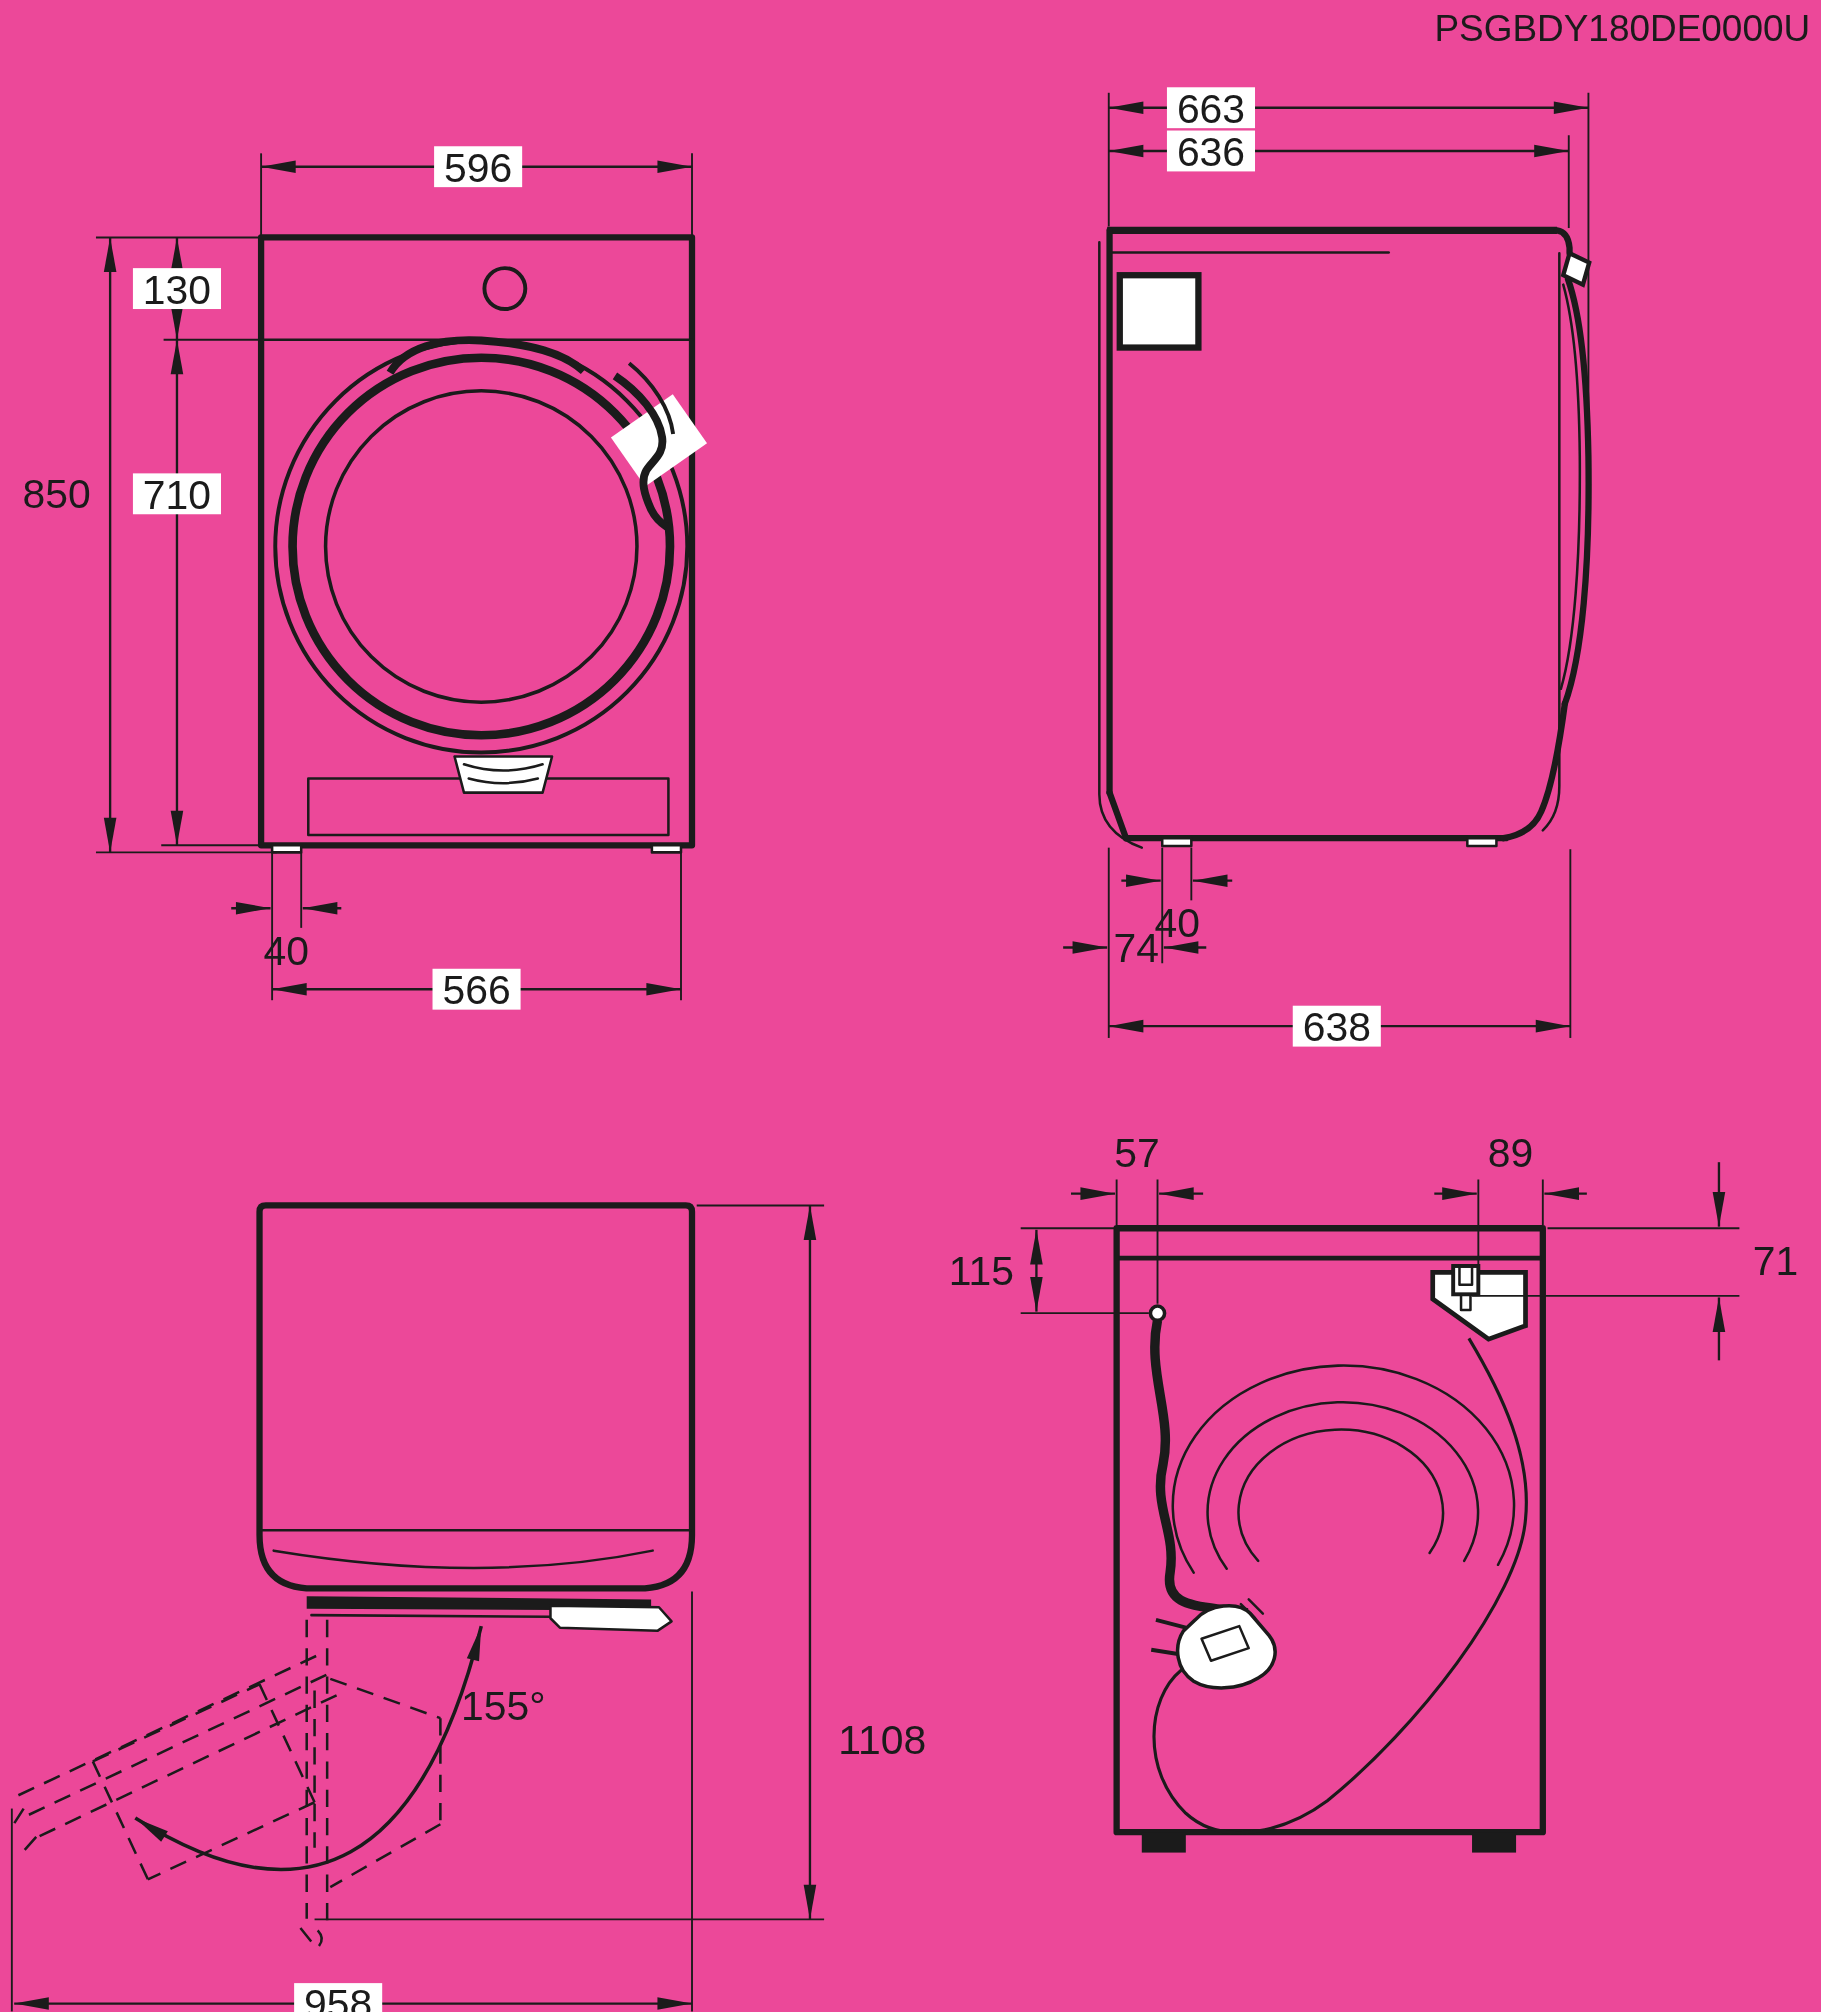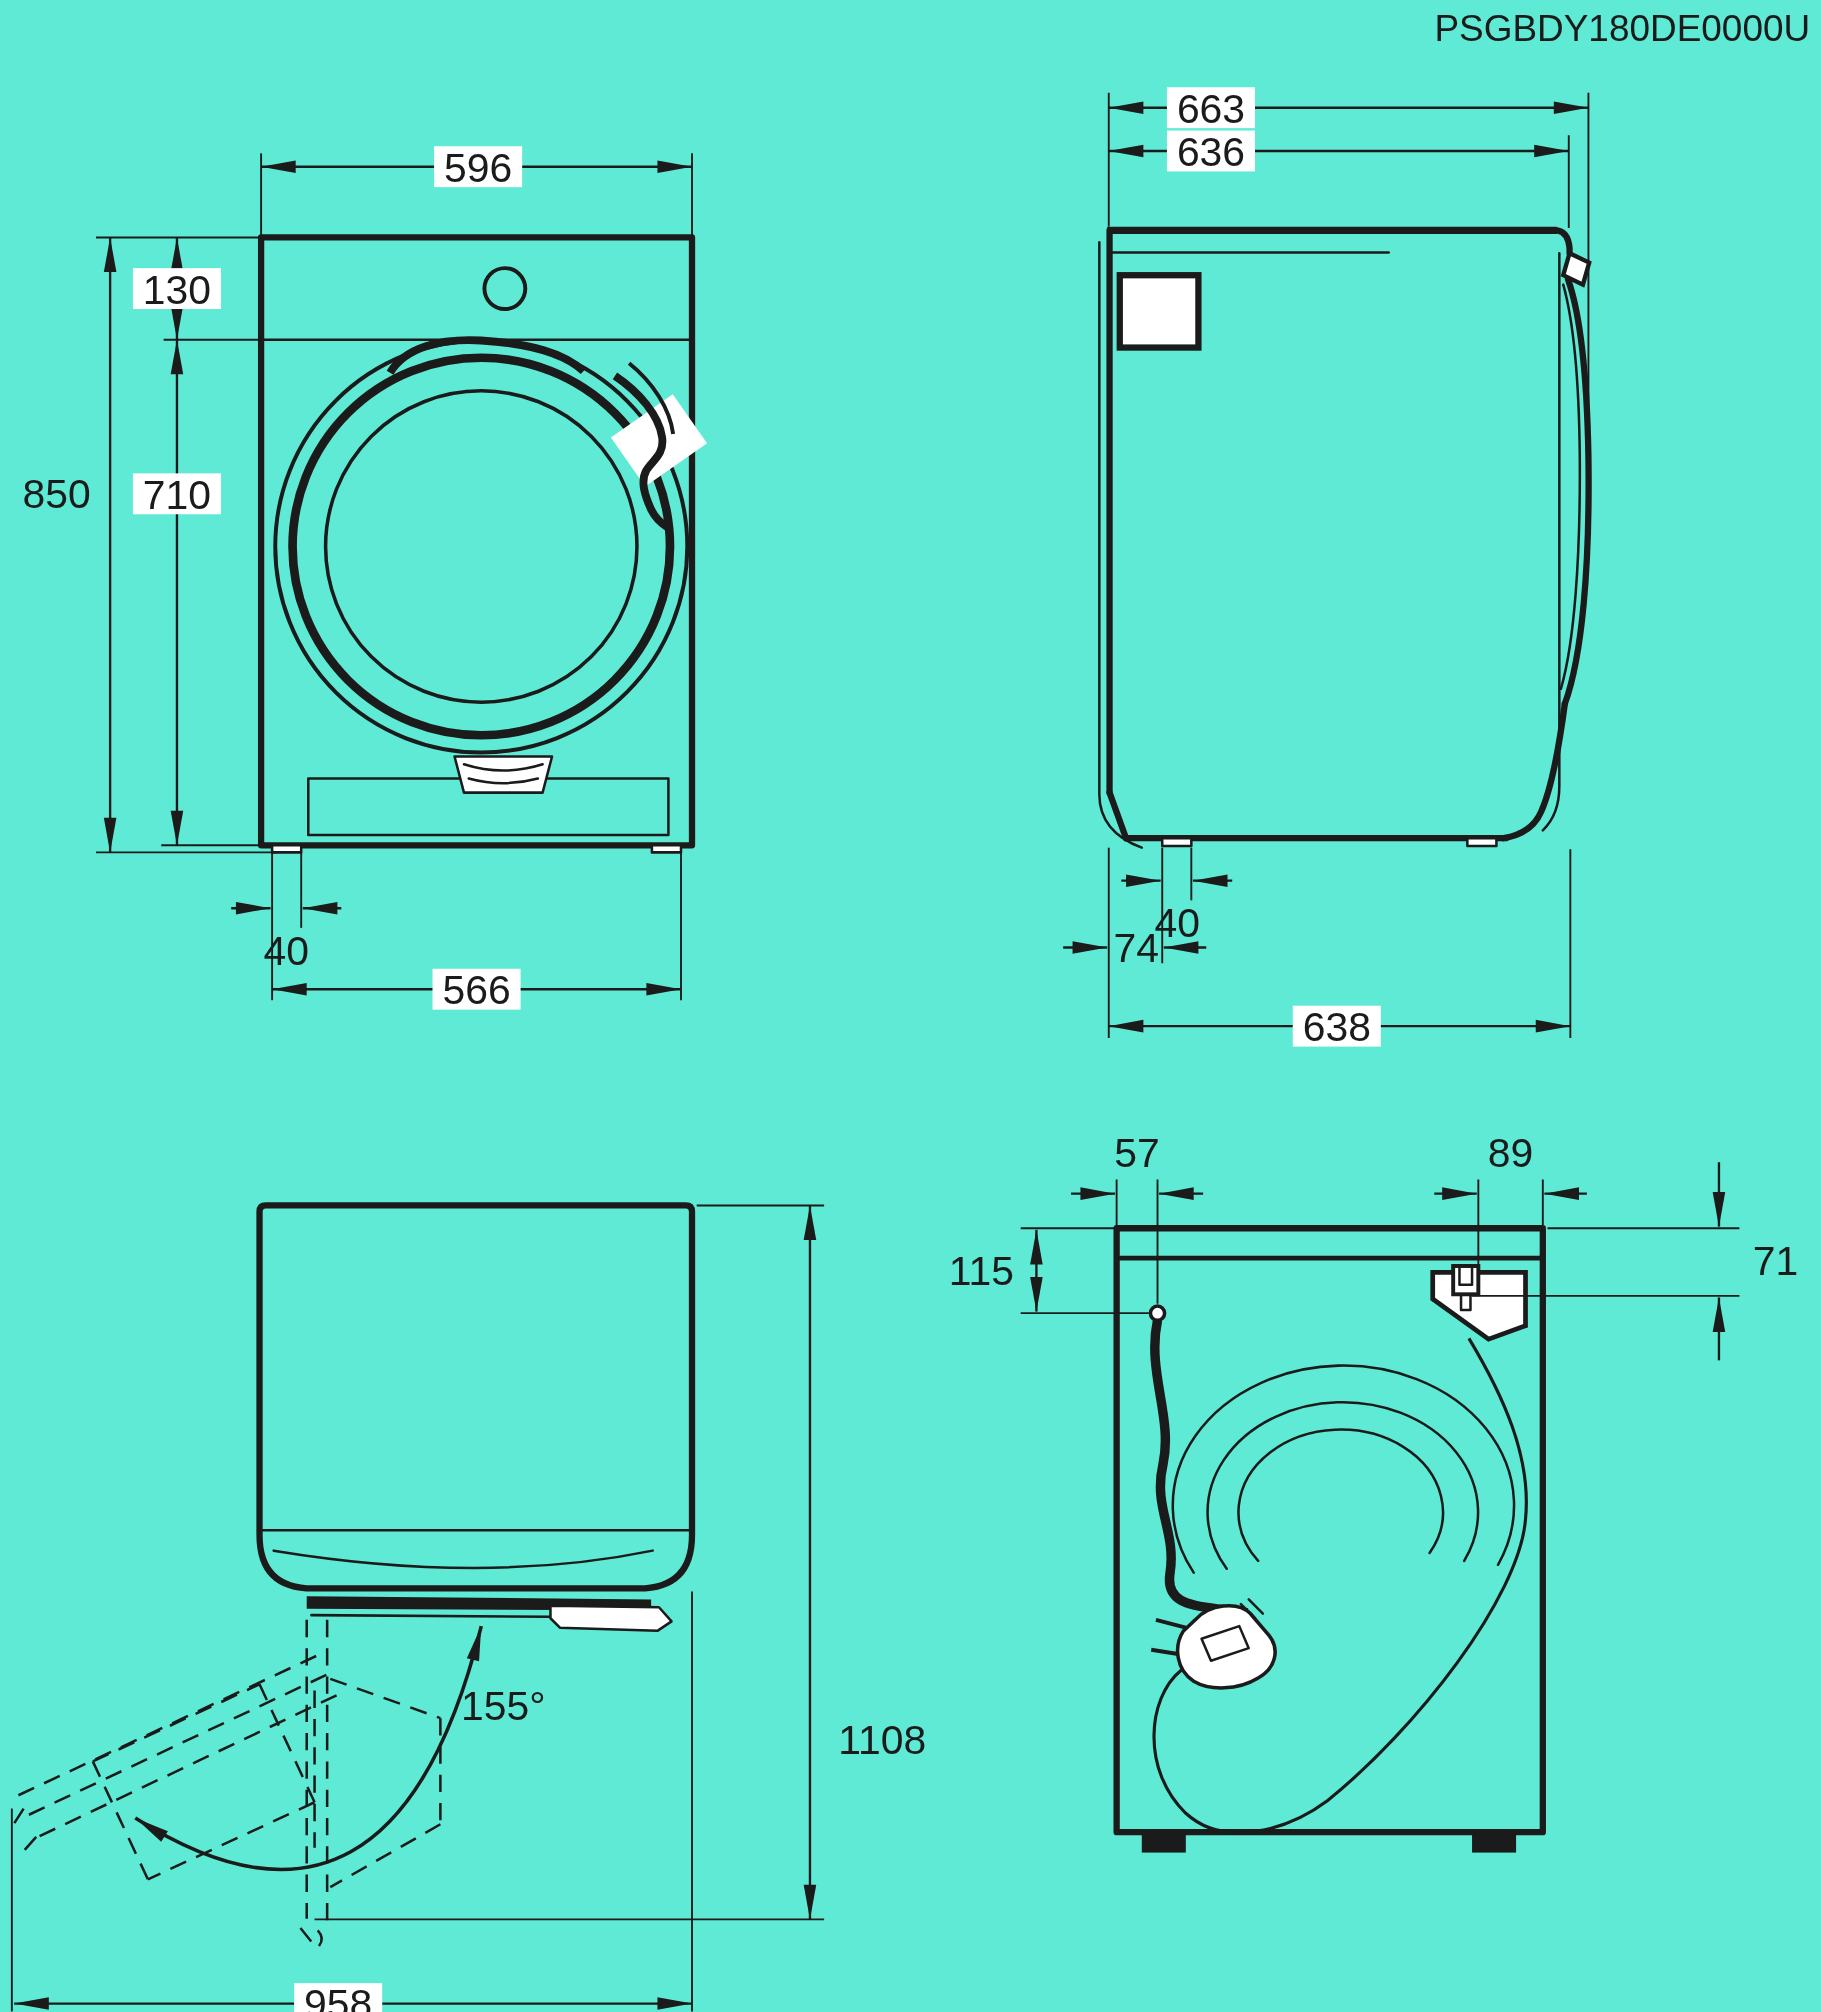--- a/index.html
+++ b/index.html
@@ -1,16 +1,16 @@
 <!DOCTYPE html>
 <html style="font-size:12.6px"><head>
 <meta charset="utf-8">
 <style>
   html,body{margin:0;padding:0;background:#fff;}
-  .page{position:relative;width:1822px;height:2013px;background:#5eead4;overflow:hidden;}
+  .page{position:relative;width:1822px;height:2013px;background:#ec4899;overflow:hidden;}
   svg{display:block;}
   .dimtxt{font-family:"Liberation Sans","DejaVu Sans",sans-serif;font-size:52px;fill:#1b1b1b;text-anchor:middle;}
   .parttxt{font-family:"Liberation Sans","DejaVu Sans",sans-serif;font-size:47px;fill:#1b1b1b;text-anchor:end;}
   .thick{stroke:#1b1b1b;stroke-width:8;fill:none;stroke-linecap:round;stroke-linejoin:round;}
   .med{stroke:#1b1b1b;stroke-width:5;fill:none;stroke-linecap:round;stroke-linejoin:round;}
   .thin{stroke:#1b1b1b;stroke-width:3.2;fill:none;stroke-linecap:round;stroke-linejoin:round;}
   .ext{stroke:#1b1b1b;stroke-width:2.4;fill:none;}
   .dim{stroke:#1b1b1b;stroke-width:3;fill:none;}
   .dash{stroke:#1b1b1b;stroke-width:3.2;fill:none;stroke-dasharray:22 14;stroke-linecap:butt;}
   .whitefill{fill:#ffffff;}

